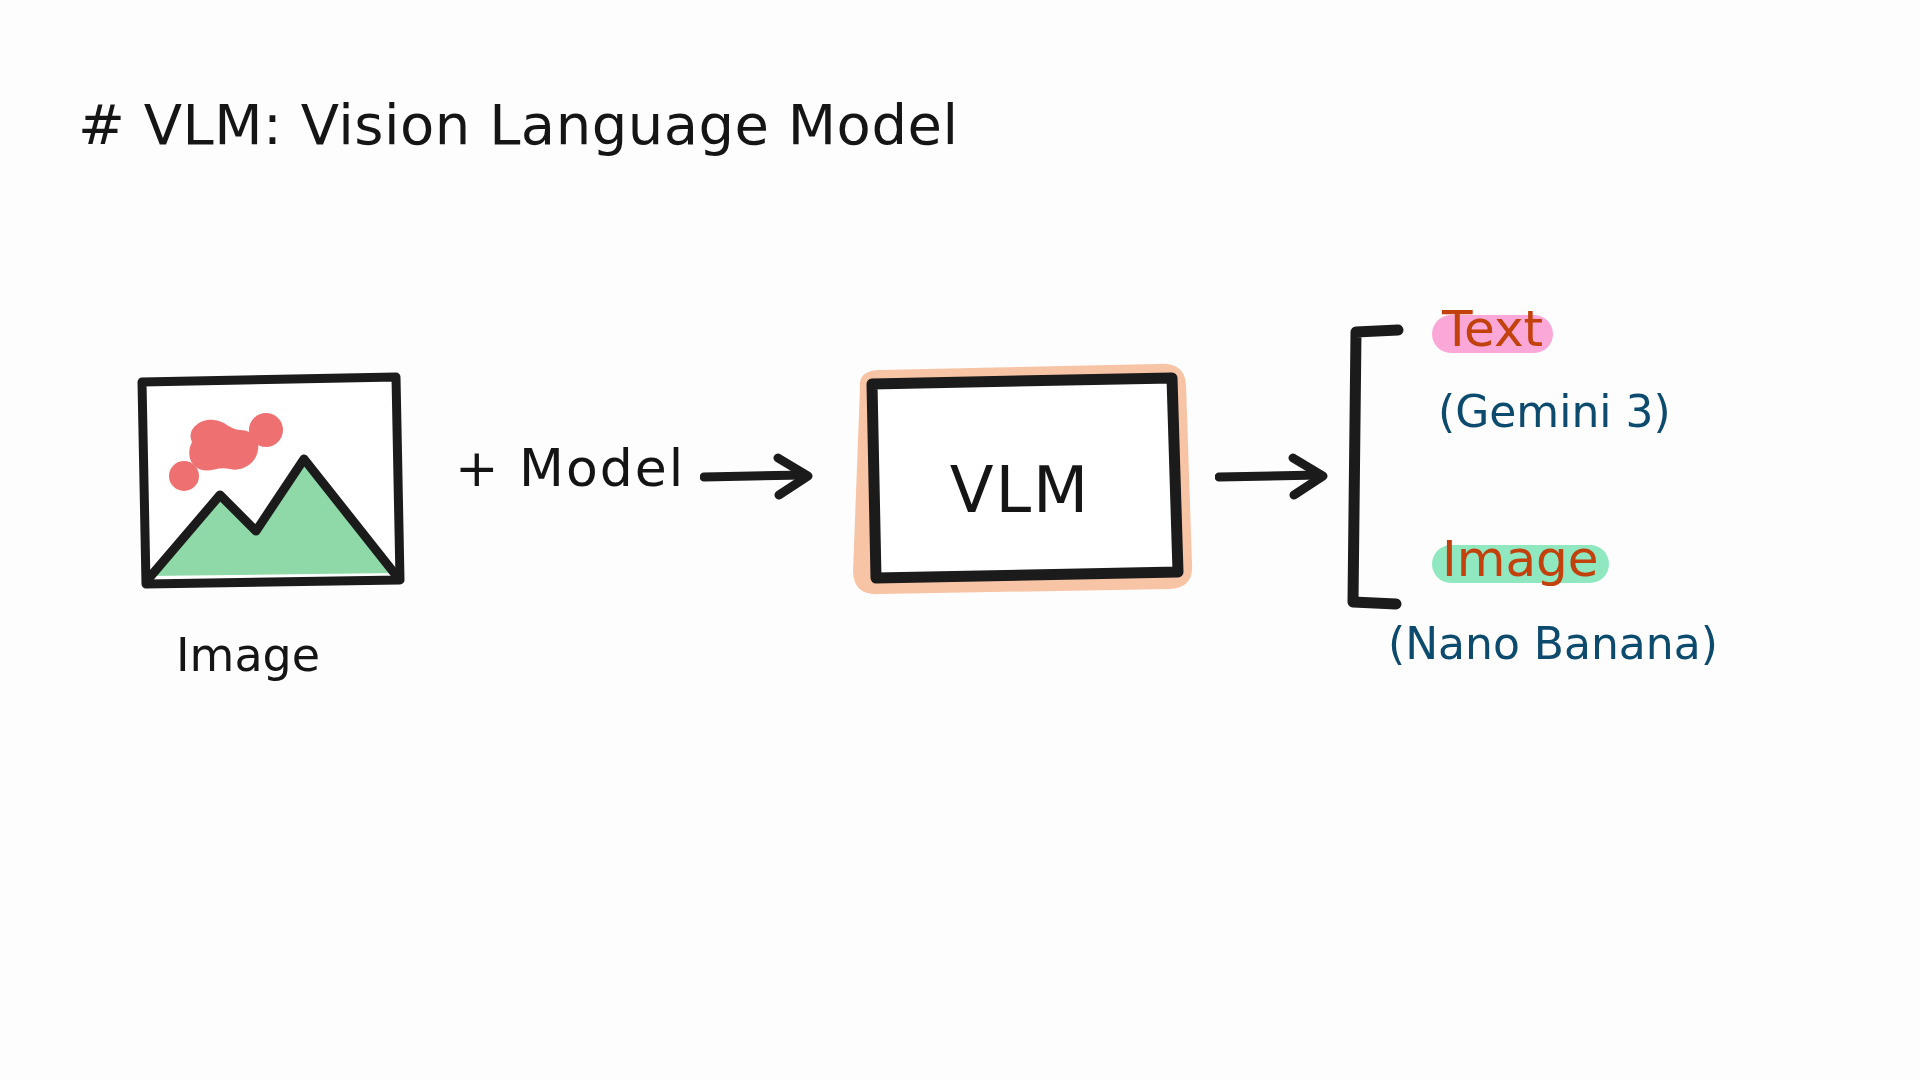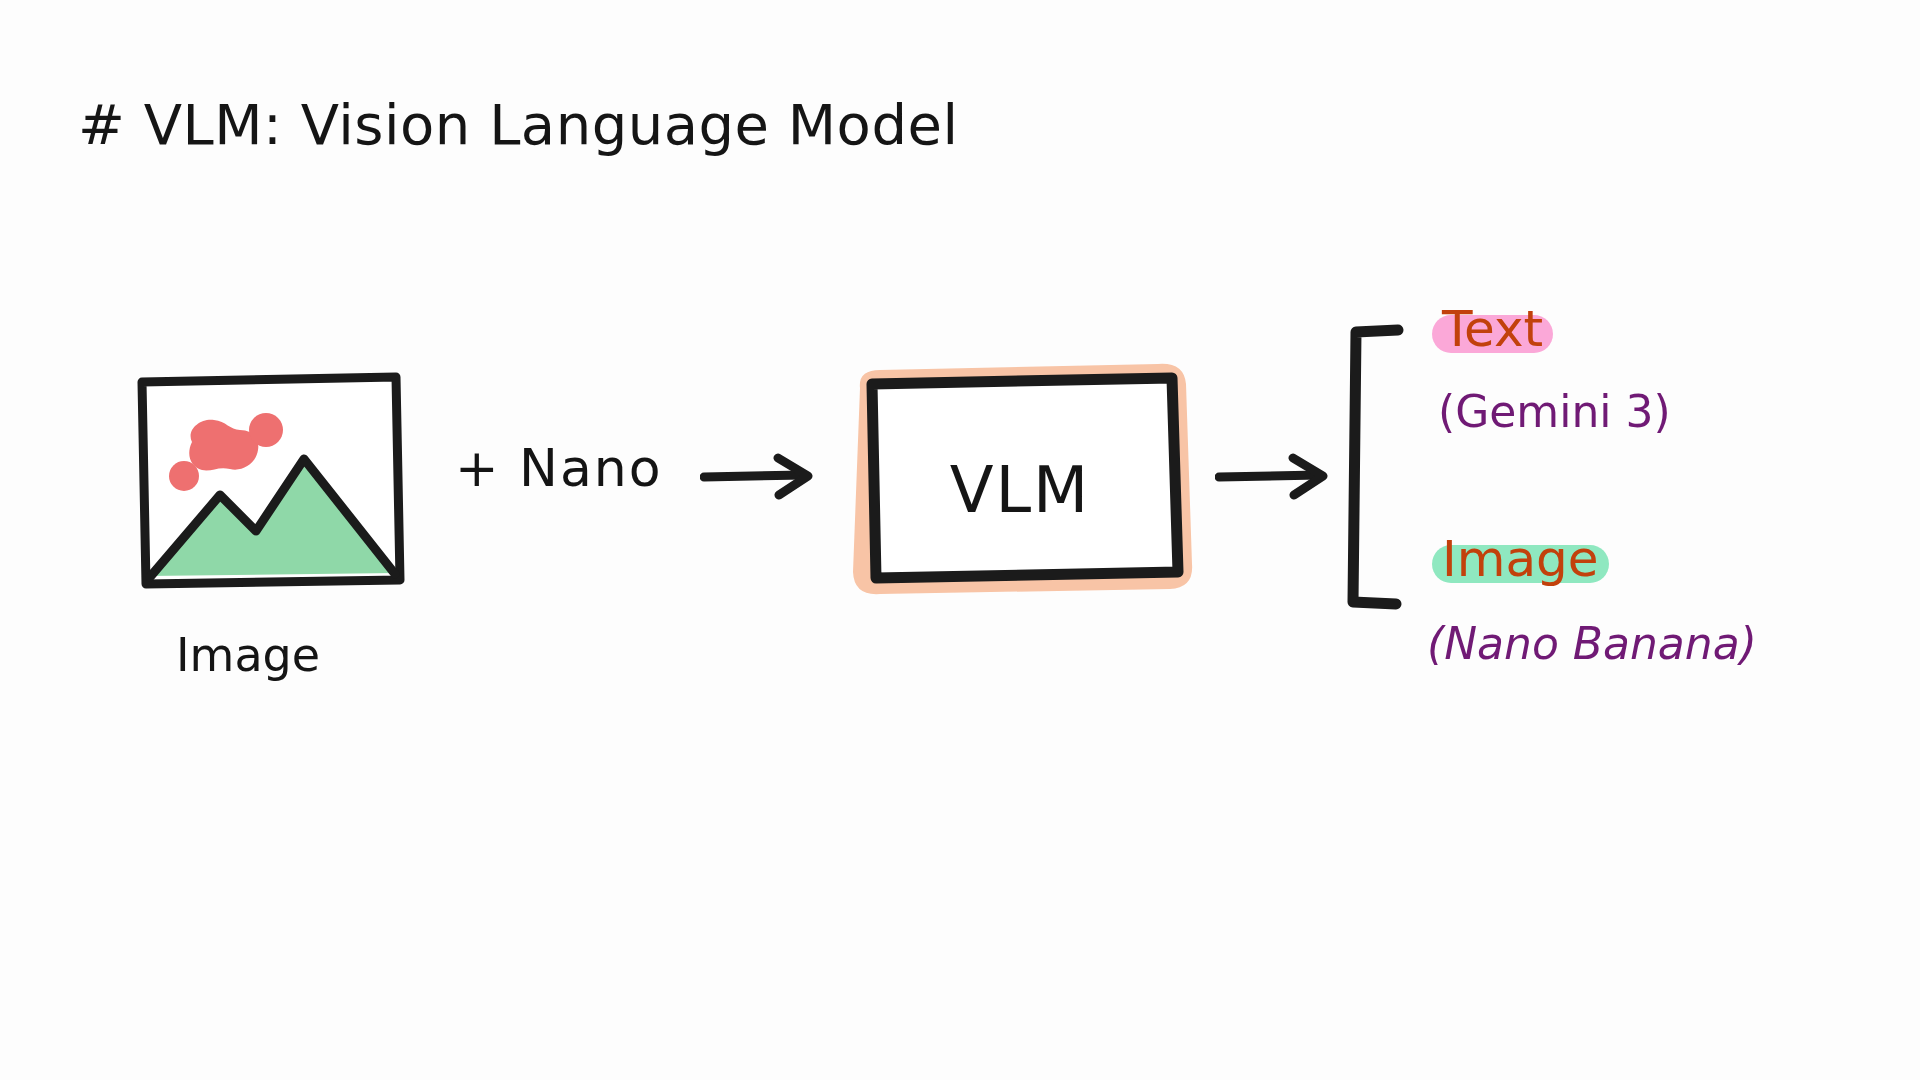--- a/index.html
+++ b/index.html
@@ -102,27 +102,27 @@
     left: 0;
     right: 0;
     top: 26%;
     height: 66%;
     border-radius: 26px;
     z-index: 0;
   }
   .out-main .txt { position: relative; z-index: 1; }
   .out-sub {
     font-size: 44px;
-    color: #701a75;
+    color: #0c4a6e;
     white-space: nowrap;
   }
   #out-text-main  { left: 1432px; top: 300px; }
   #out-text-sub   { left: 1438px; top: 386px; }
   #out-image-main { left: 1432px; top: 530px; }
-  #out-image-sub  { left: 1427px; top: 618px; font-style: italic; }
+  #out-image-sub  { left: 1388px; top: 618px; }
 </style>
 </head>
 <body>
 
 <div id="canvas">
 
   <div class="abs" id="title"># VLM: Vision Language Model</div>
 
   <div class="abs" id="image-card">
     <svg width="272" height="222" viewBox="0 0 272 222" xmlns="http://www.w3.org/2000/svg">
@@ -138,21 +138,21 @@
       </g>
 
       <path d="M14,208 L86,128 L122,162 L170,92 L262,205 L14,208 Z" fill="#8FD8A8"></path>
 
       <path d="M16,209 L86,127 L122,163 L170,91 L261,206" fill="none" stroke="#1b1b1b" stroke-width="9" stroke-linejoin="round" stroke-linecap="round"></path>
     </svg>
   </div>
 
   <div class="abs" id="image-caption">Image</div>
 
-  <div class="abs" id="plus-text">+ Nano</div>
+  <div class="abs" id="plus-text">+ Model</div>
 
   <div class="abs" id="arrow-1">
     <svg width="120" height="48" viewBox="0 0 120 48" xmlns="http://www.w3.org/2000/svg">
       <path d="M4,25 L104,23" fill="none" stroke="#1b1b1b" stroke-width="9" stroke-linecap="round"></path>
       <path d="M78,6 L108,24 L79,43" fill="none" stroke="#1b1b1b" stroke-width="9" stroke-linecap="round" stroke-linejoin="round"></path>
     </svg>
   </div>
 
   <div class="abs" id="vlm-box">
     <svg width="360" height="240" viewBox="0 0 360 240" xmlns="http://www.w3.org/2000/svg">

